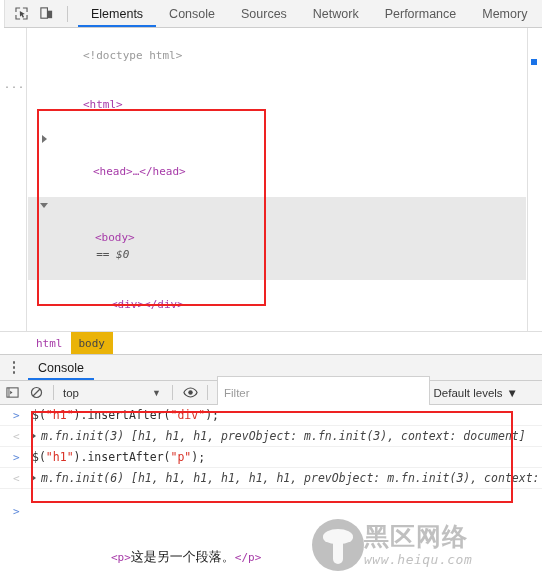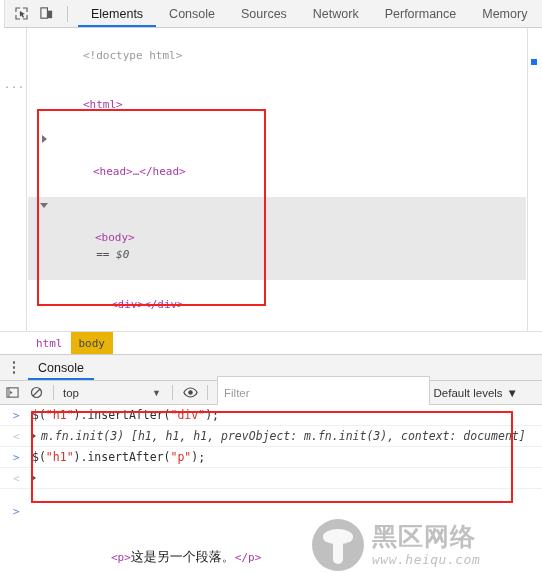--- a/index.html
+++ b/index.html
@@ -185,21 +185,21 @@
     border: 2px solid #ee2222; pointer-events: none;
   }
   .console-prompt {
     position: absolute; left: 13px; top: 505px; font-size: 11px; color: #5c88da;
     font-family: "DejaVu Sans Mono", monospace;
   }
 
   
   .watermark {
     position: absolute; left: 312px; top: 516px; width: 230px; height: 57px;
-    display: flex; align-items: center; gap: 8px;
+    display: flex; align-items: center; gap: 0;
     opacity: 0.55; pointer-events: none;
   }
   .wm-logo {
     width: 52px; height: 52px; border-radius: 50%; background: #8d8d8d;
     position: relative; flex: none;
   }
   .wm-logo::before {
     content: ""; position: absolute; left: 11px; top: 10px; width: 30px; height: 15px;
     background: #f2f2f2; border-radius: 50% 50% 44% 44%;
   }
@@ -380,20 +380,21 @@
       <span class="code">$(</span>
         <span class="str">"h1"</span>
         <span class="code">).insertAfter(</span>
         <span class="str">"p"</span>
         <span class="code">);</span>
     </div>
 
     <div class="cline">
       <span class="gmark out">&lt;</span>
       <span class="disc"></span>
+      <span class="res">m.fn.init(6) [h1, h1, h1, h1, h1, h1, prevObject: m.fn.init(3), context:</span>
     </div>
 
   </div>
 
   <div class="console-prompt">&gt;</div>
   <div class="redbox-console"></div>
 
   <div class="watermark">
     <div class="wm-logo"></div>
     <div class="wm-text">

